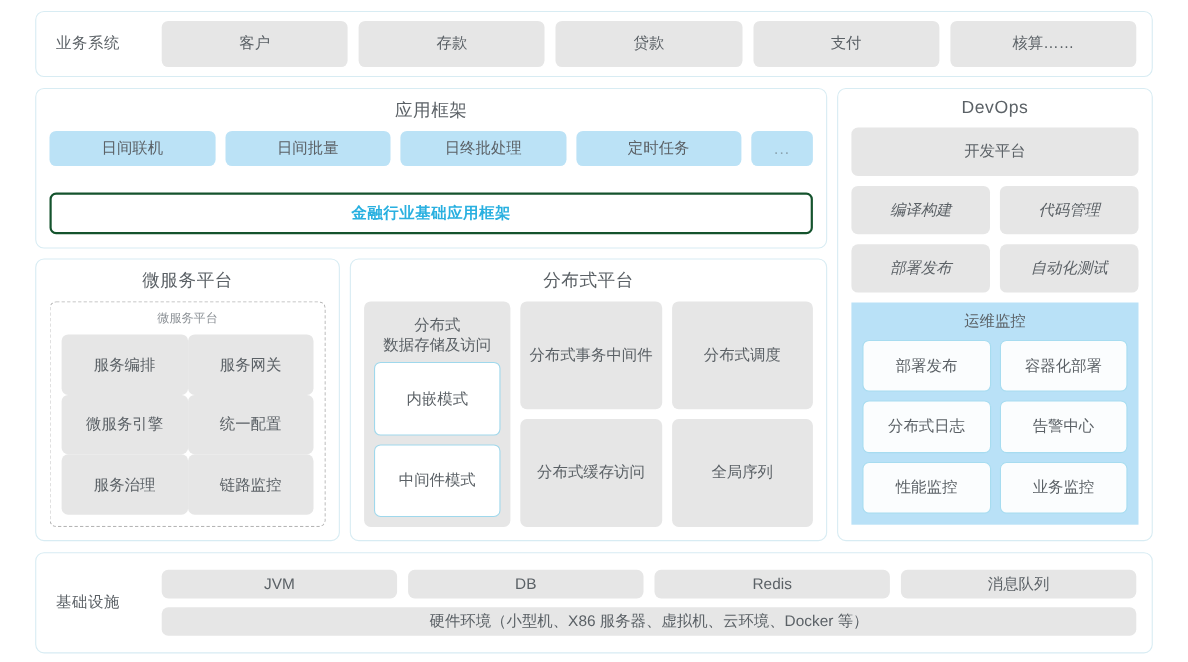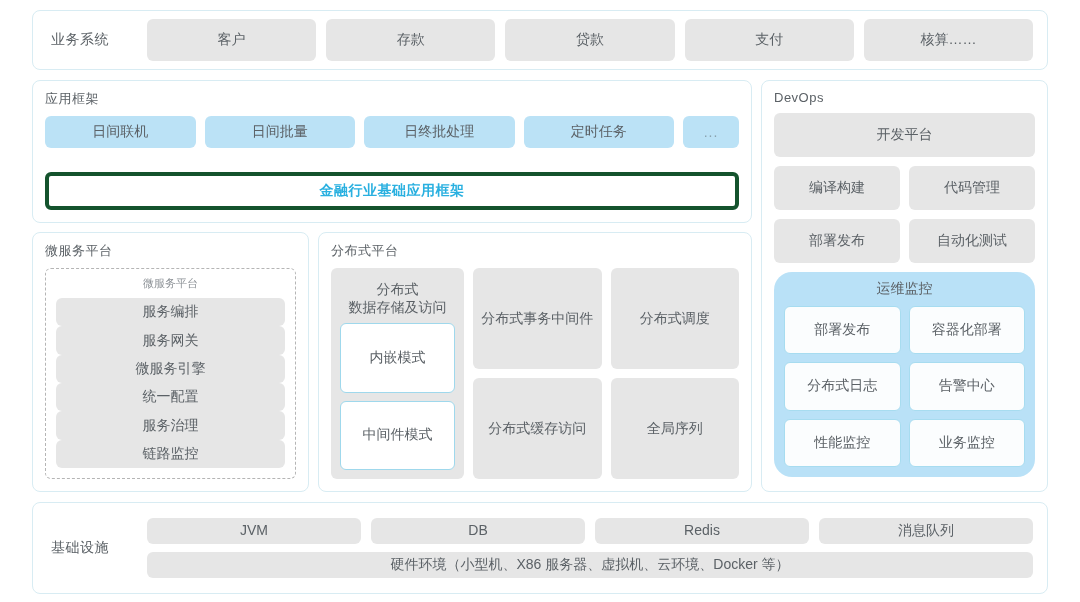--- a/index.html
+++ b/index.html
@@ -80,23 +80,23 @@
     gap: 9px;
     min-width: 0;
   }
   .mid-right {
     flex: 0 0 287px;
     display: flex;
     flex-direction: column;
   }
 
   .sec-title {
-    font-size: 13px;
-    color: #5b6166;
-    text-align: left;
+    font-size: 16px;
+    color: #5b6166;
+    text-align: center;
     padding: 9px 0 8px;
     letter-spacing: .5px;
   }
 
   
   .appfw {
     flex: 0 0 auto;
     padding: 0 12px 12px 12px;
   }
   .appfw-row {
@@ -112,21 +112,21 @@
     align-items: center;
     justify-content: center;
     font-size: 14px;
     color: #5b6166;
   }
   .appfw-row .blue-box { flex: 1 1 0; }
   .appfw-row .blue-box.narrow { flex: 0 0 56px; color: #8aa2ae; letter-spacing: 1px; }
 
   .fin-bar {
     height: 38px;
-    border: 4px solid #14532d;
+    border: 2px solid #14532d;
     border-radius: 6px;
     background: #ffffff;
     display: flex;
     align-items: center;
     justify-content: center;
     font-size: 14px;
     font-weight: bold;
     color: #29b0e0;
     letter-spacing: .5px;
   }
@@ -151,21 +151,21 @@
   }
   .ms-inner-title {
     font-size: 11px;
     color: #8c9196;
     text-align: center;
     padding-bottom: 7px;
   }
   .ms-grid {
     flex: 1 1 auto;
     display: grid;
-    grid-template-columns: 1fr;
+    grid-template-columns: 1fr 1fr;
     grid-auto-rows: 1fr;
     gap: 0;
   }
 
   .dist-grid {
     flex: 1 1 auto;
     display: flex;
     gap: 9px;
     min-height: 0;
   }
@@ -198,26 +198,26 @@
     justify-content: center;
     font-size: 14px;
     color: #5b6166;
   }
 
   
   .devops { flex: 1 1 auto; display: flex; flex-direction: column; padding: 0 12px 14px; }
   .devops-stack { flex: 1 1 auto; display: flex; flex-direction: column; gap: 9px; }
   .devops-full { flex: 0 0 44px; text-align: right; }
   .devops-pair { flex: 0 0 44px; display: flex; gap: 9px; }
-  .devops-pair .gray-box { flex: 1 1 0; }
+  .devops-pair .gray-box { flex: 1 1 0; font-style: italic; }
 
   .monitor {
     flex: 1 1 auto;
     background: #b9e1f7;
-    border-radius: 18px;
+    border-radius: 0;
     padding: 0 10px 10px;
     display: flex;
     flex-direction: column;
     min-height: 0;
   }
   .monitor-title {
     font-size: 14px;
     color: #5b6166;
     text-align: center;
     padding: 8px 0 8px;

